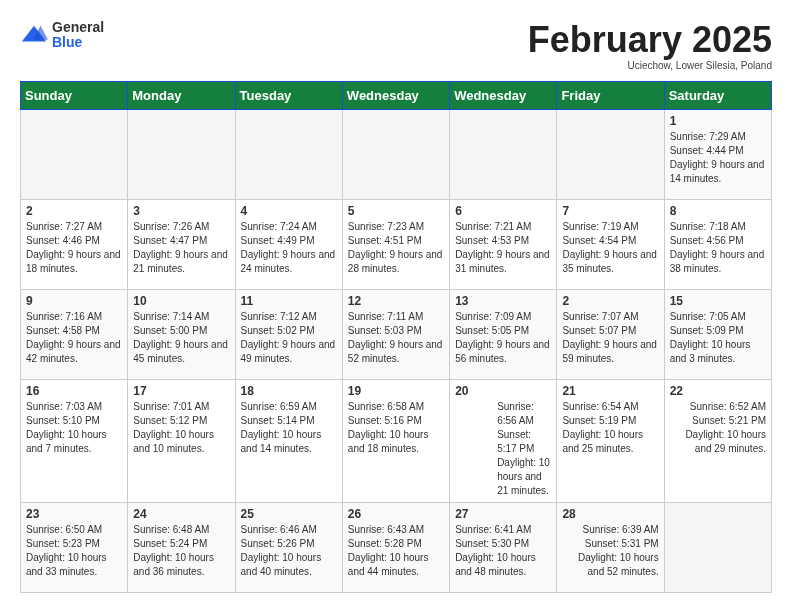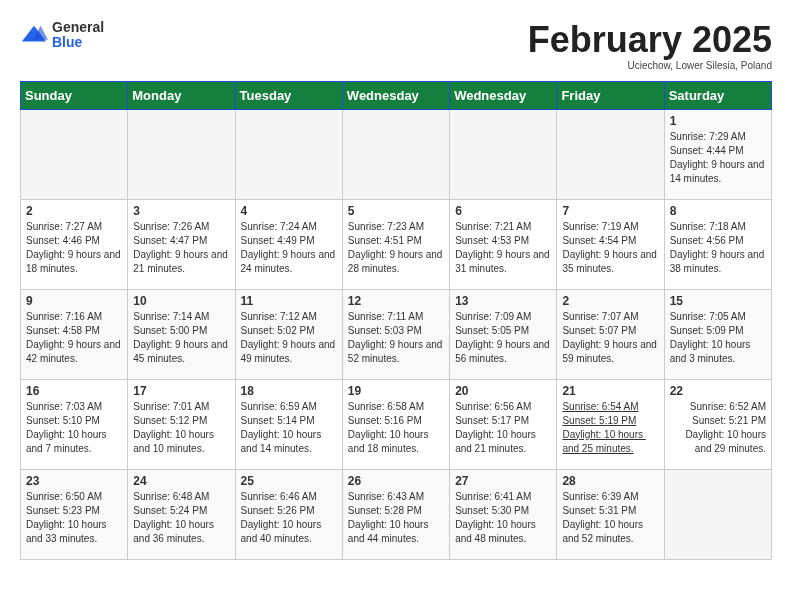--- a/index.html
+++ b/index.html
@@ -241,27 +241,27 @@
 Daylight: 10 hours and 14 minutes.</div>
         </td>
         <td>
           <span class="day-num">19</span>
           <div class="day-info" style="white-space: pre-wrap;">Sunrise: 6:58 AM
 Sunset: 5:16 PM
 Daylight: 10 hours and 18 minutes.</div>
         </td>
         <td>
           <span class="day-num">20</span>
-          <div class="day-info" style="white-space: pre-wrap;">Sunrise: 6:56 AM
+          <div class="day-info" style="white-space: pre-wrap; margin-left: 42px;">Sunrise: 6:56 AM
 Sunset: 5:17 PM
 Daylight: 10 hours and 21 minutes.</div>
         </td>
         <td>
           <span class="day-num">21</span>
-          <div class="day-info" style="white-space: pre-wrap; text-decoration: underline;">Sunrise: 6:54 AM
+          <div class="day-info" style="white-space: pre-wrap;">Sunrise: 6:54 AM
 Sunset: 5:19 PM
 Daylight: 10 hours and 25 minutes.</div>
         </td>
         <td>
           <span class="day-num">22</span>
           <div class="day-info" style="white-space: pre-wrap; text-align: right;">Sunrise: 6:52 AM
 Sunset: 5:21 PM
 Daylight: 10 hours and 29 minutes.</div>
         </td>
       </tr>
@@ -291,20 +291,20 @@
 Daylight: 10 hours and 44 minutes.</div>
         </td>
         <td>
           <span class="day-num">27</span>
           <div class="day-info" style="white-space: pre-wrap;">Sunrise: 6:41 AM
 Sunset: 5:30 PM
 Daylight: 10 hours and 48 minutes.</div>
         </td>
         <td>
           <span class="day-num">28</span>
-          <div class="day-info" style="white-space: pre-wrap;">Sunrise: 6:39 AM
+          <div class="day-info" style="white-space: pre-wrap; text-align: right;">Sunrise: 6:39 AM
 Sunset: 5:31 PM
 Daylight: 10 hours and 52 minutes.</div>
         </td>
         <td class="empty-cell"></td>
       </tr>
     </tbody>
 </table>
 
 </body></html>

